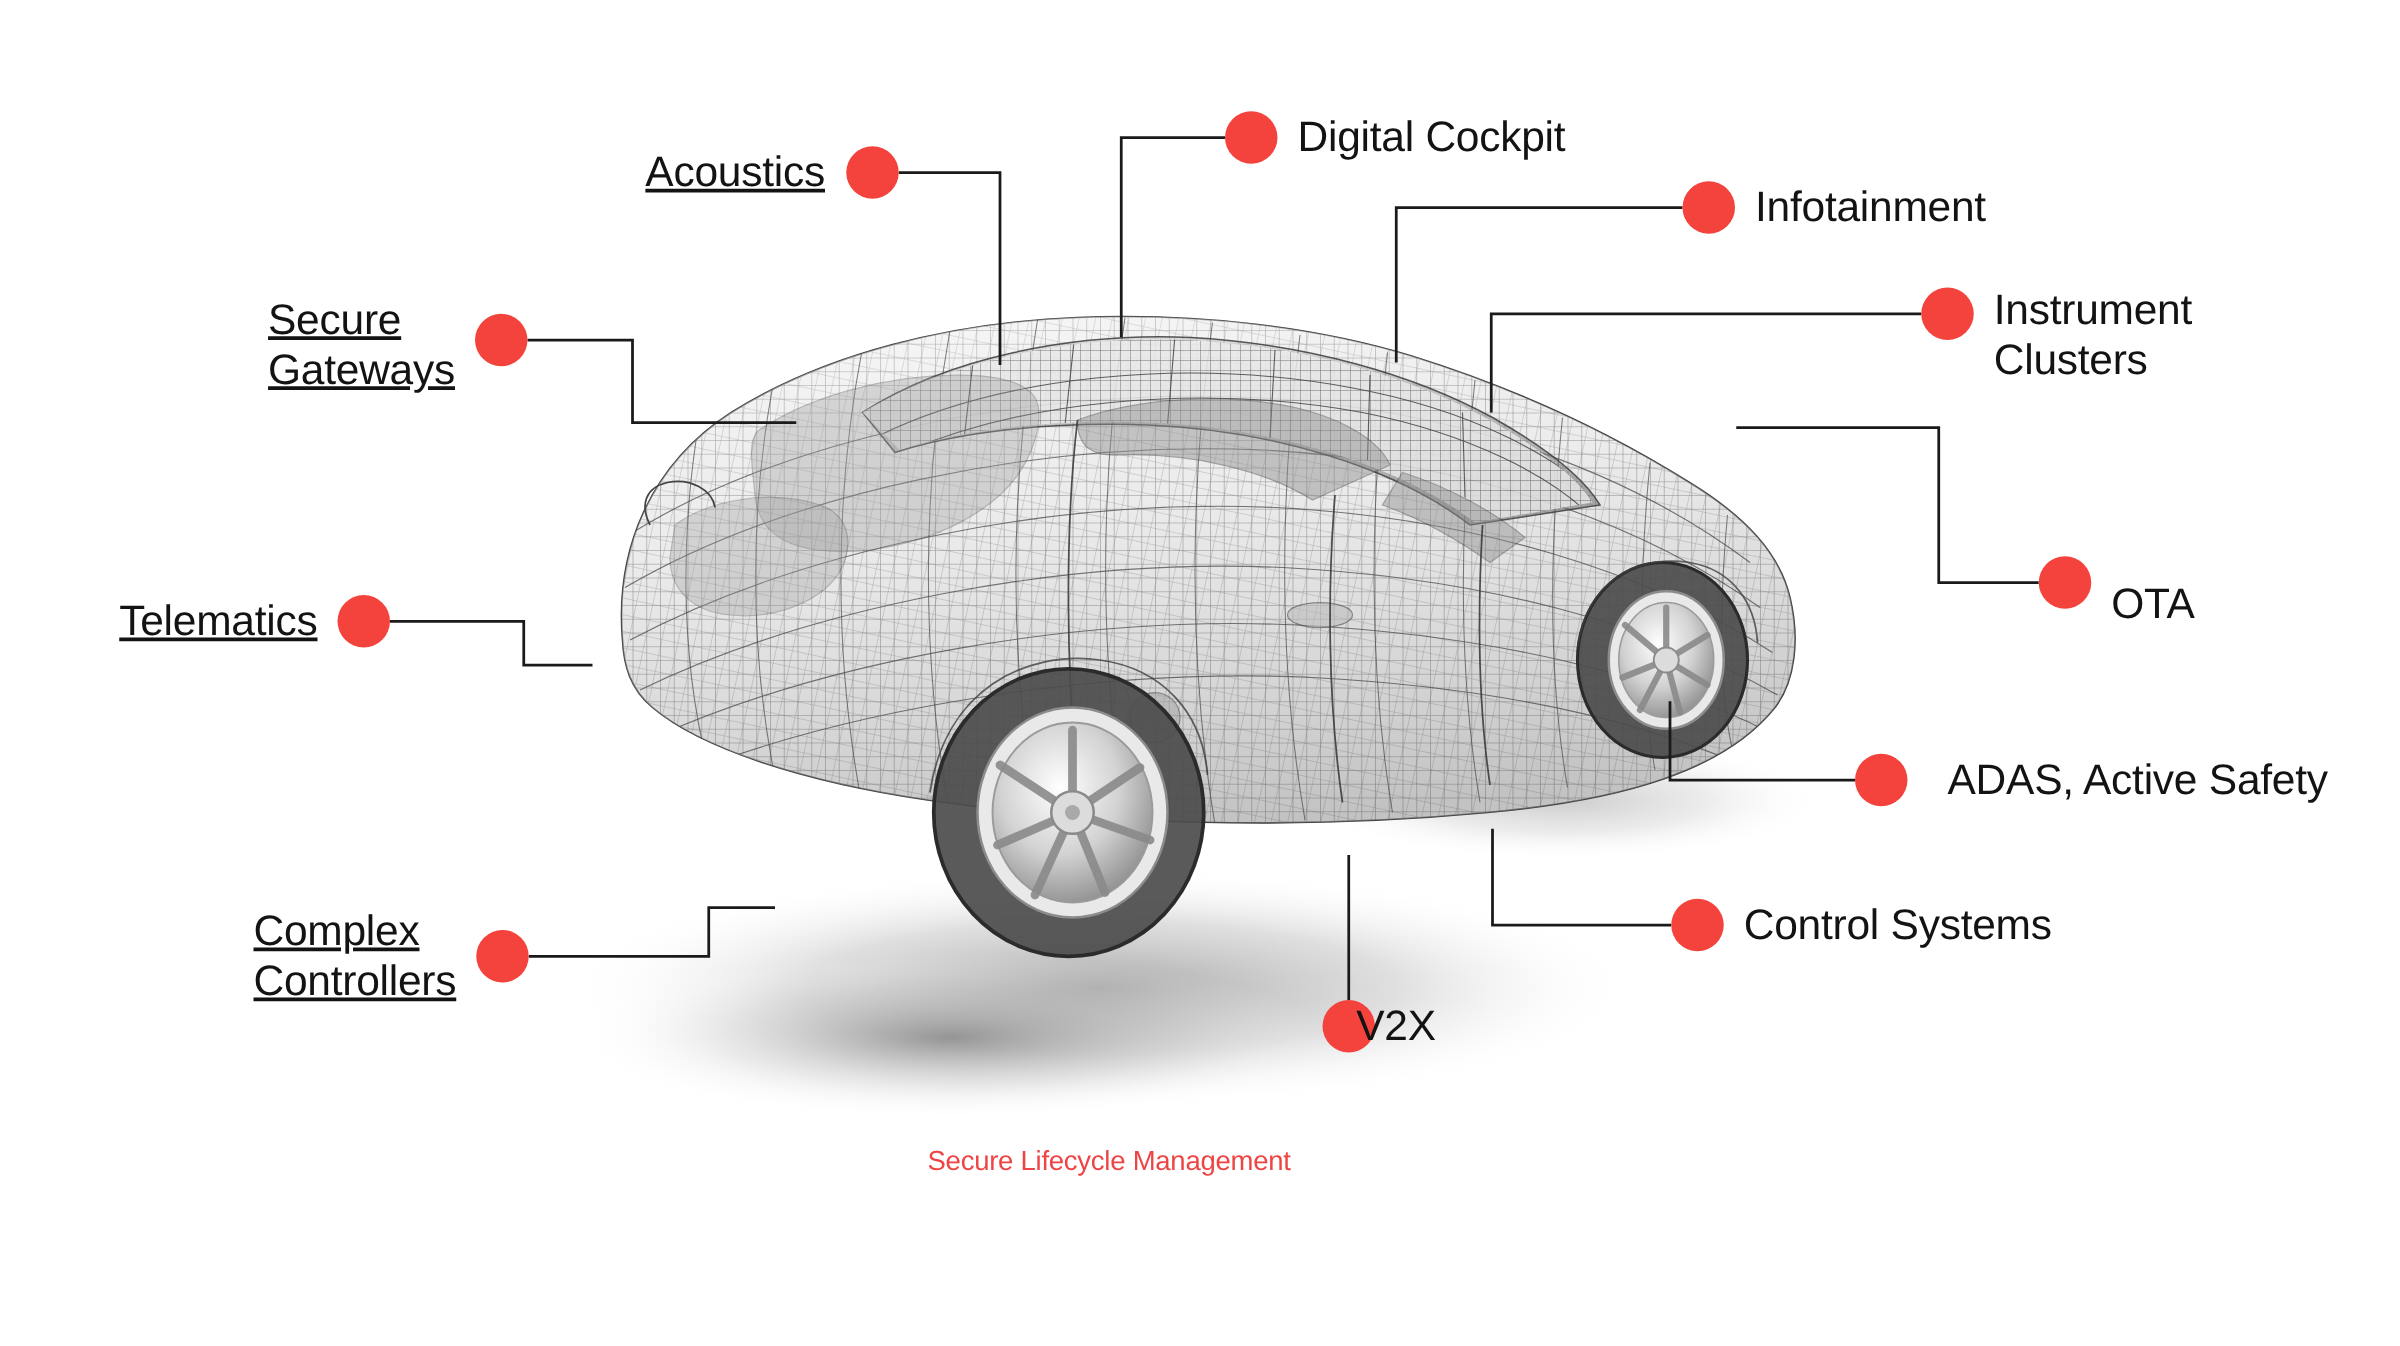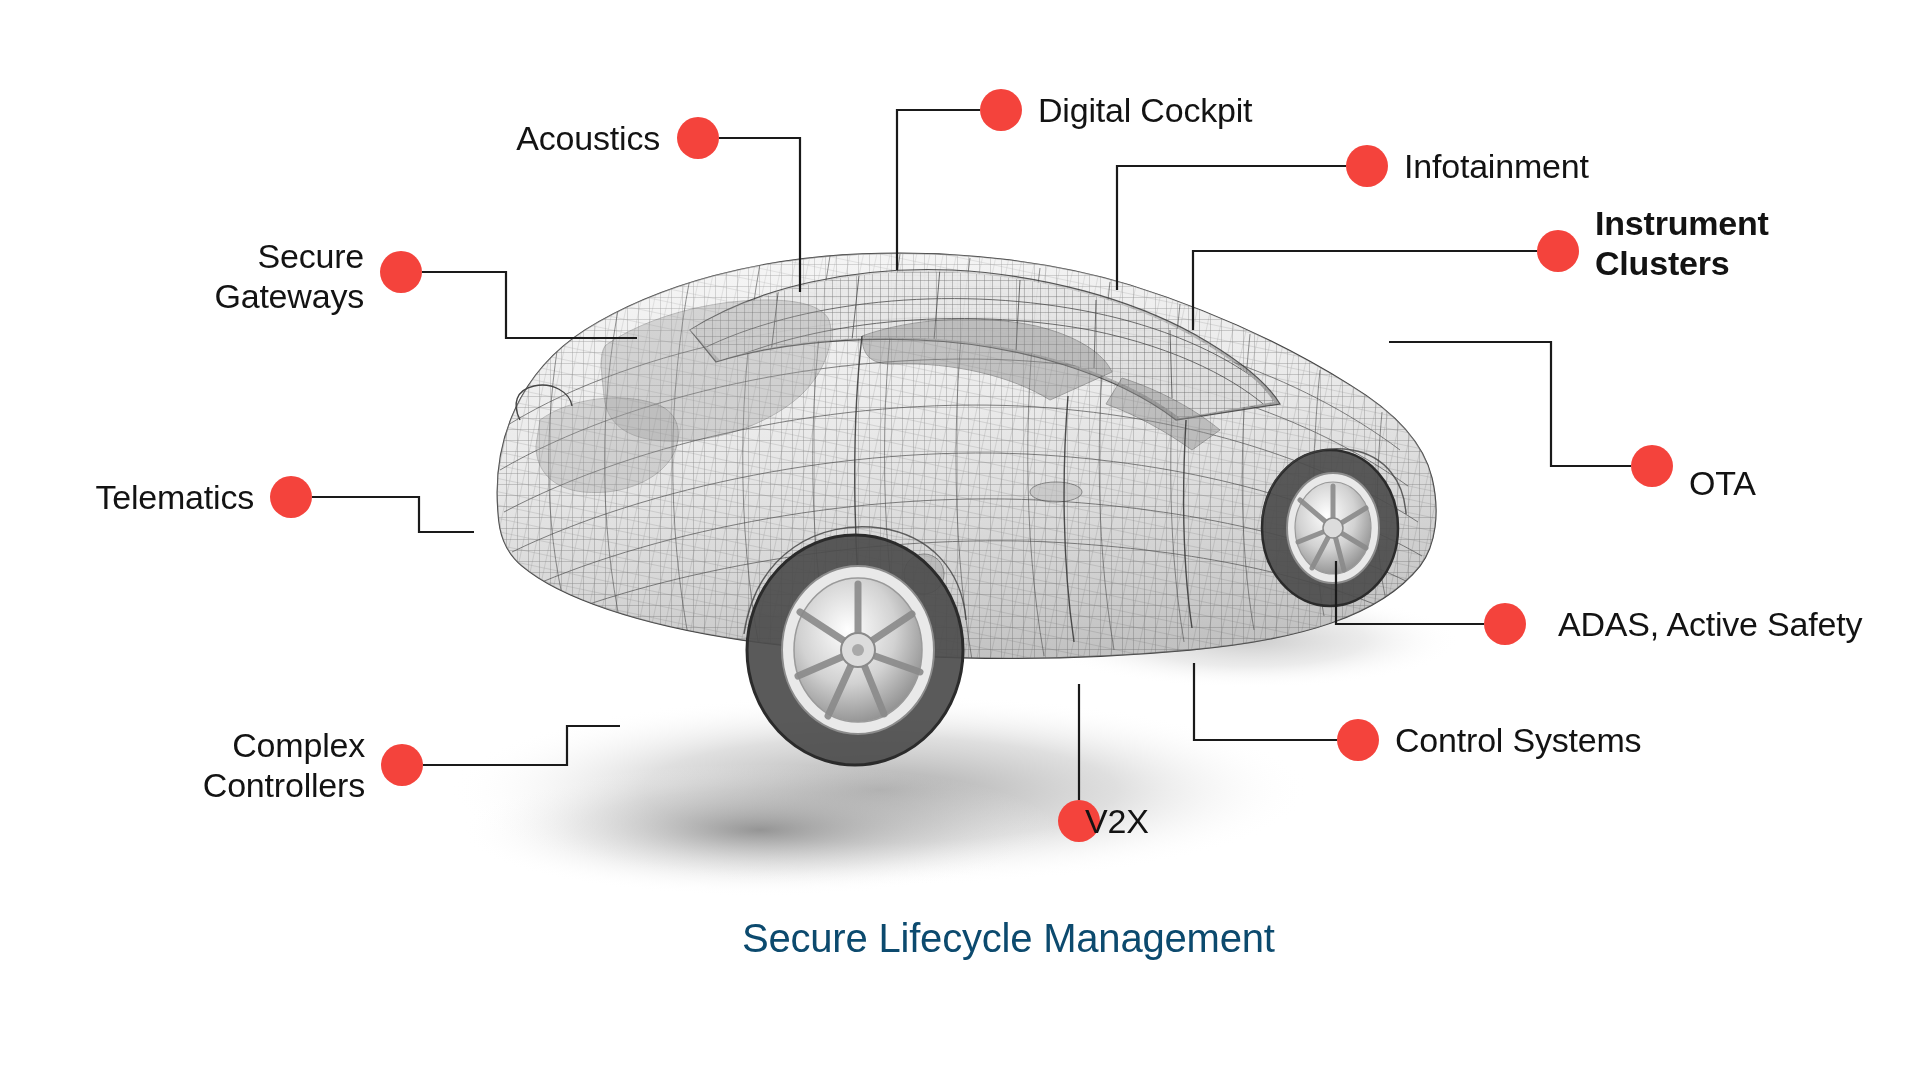--- a/index.html
+++ b/index.html
@@ -13,26 +13,26 @@
   #diagram{position:absolute;left:0;top:0;width:1920px;height:1077px;}
   .lbl{
     position:absolute;
     font-size:34px;
     line-height:40px;
     letter-spacing:-0.2px;
     color:#131313;
     white-space:pre;
     font-weight:400;
   }
-  .lbl.right{text-align:right;}
+  .lbl.right{text-decoration:underline;}
   .lbl.left{text-align:left;}
   .caption{
     position:absolute;
-    font-size:40px;
-    color:#0c4a6e;
+    font-size:22px;
+    color:#ef4444;
     white-space:nowrap;
     letter-spacing:-0.2px;
   }
 </style>
 </head>
 <body>
 
 <div id="stage">
 
   <svg id="diagram" viewBox="0 0 1920 1077" xmlns="http://www.w3.org/2000/svg">
@@ -265,21 +265,21 @@
         <circle cx="401" cy="272" r="21" fill="#f4433c"></circle>
         <circle cx="291" cy="497" r="21" fill="#f4433c"></circle>
         <circle cx="402" cy="765" r="21" fill="#f4433c"></circle>
       </g>
   </svg>
 
   <div id="labels">
       <div class="lbl right" style="top: 118px; right: 1260px;">Acoustics</div>
       <div class="lbl left" style="top: 90px; left: 1038px;">Digital Cockpit</div>
       <div class="lbl left" style="top: 146px; left: 1404px; text-align: right;">Infotainment</div>
-      <div class="lbl left" style="top: 203px; left: 1595px; font-weight: bold;">Instrument
+      <div class="lbl left" style="top: 228px; left: 1595px;">Instrument
 Clusters</div>
       <div class="lbl left" style="top: 446px; left: 1689px; margin-top: 17px;">OTA</div>
       <div class="lbl left" style="top: 604px; left: 1542px; margin-left: 16px;">ADAS, Active Safety</div>
       <div class="lbl left" style="top: 720px; left: 1395px;">Control Systems</div>
       <div class="lbl left" style="top: 801px; left: 1085px;">V2X</div>
       <div class="lbl right" style="top: 220px; right: 1556px; margin-top: 16px;">Secure
 Gateways</div>
       <div class="lbl right" style="top: 477px; right: 1666px;">Telematics</div>
       <div class="lbl right" style="top: 725px; right: 1555px;">Complex
 Controllers</div>

